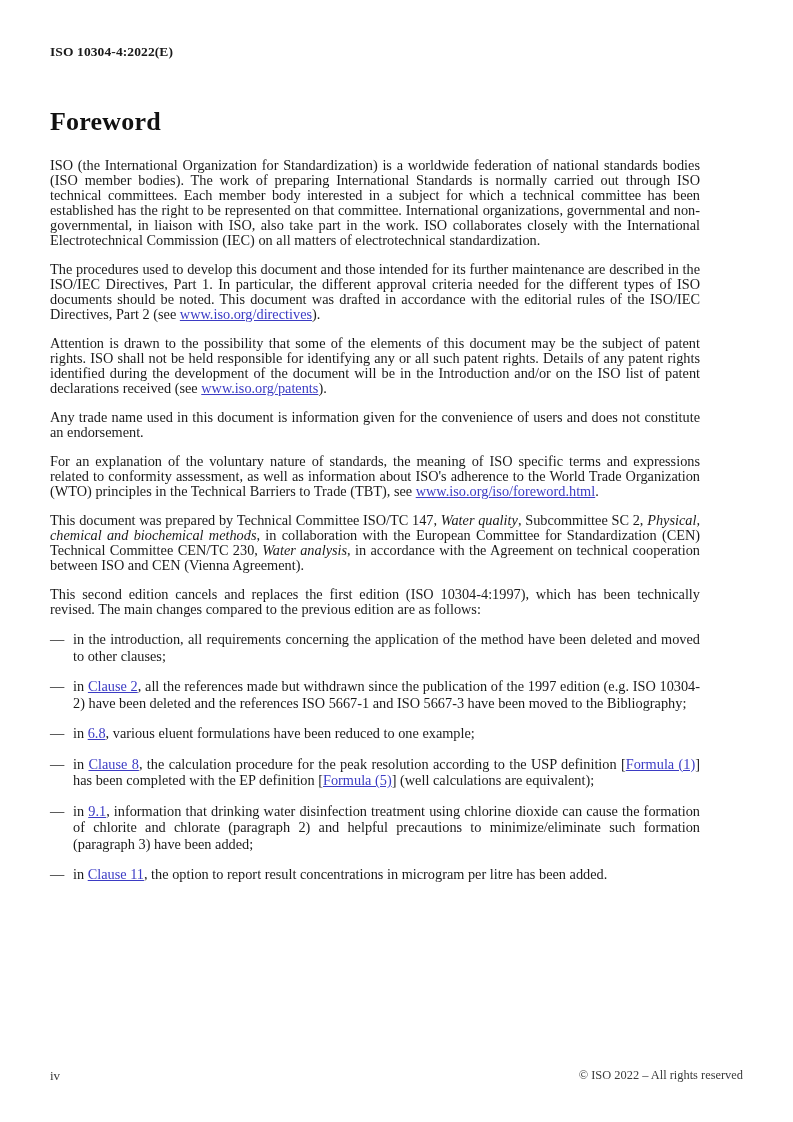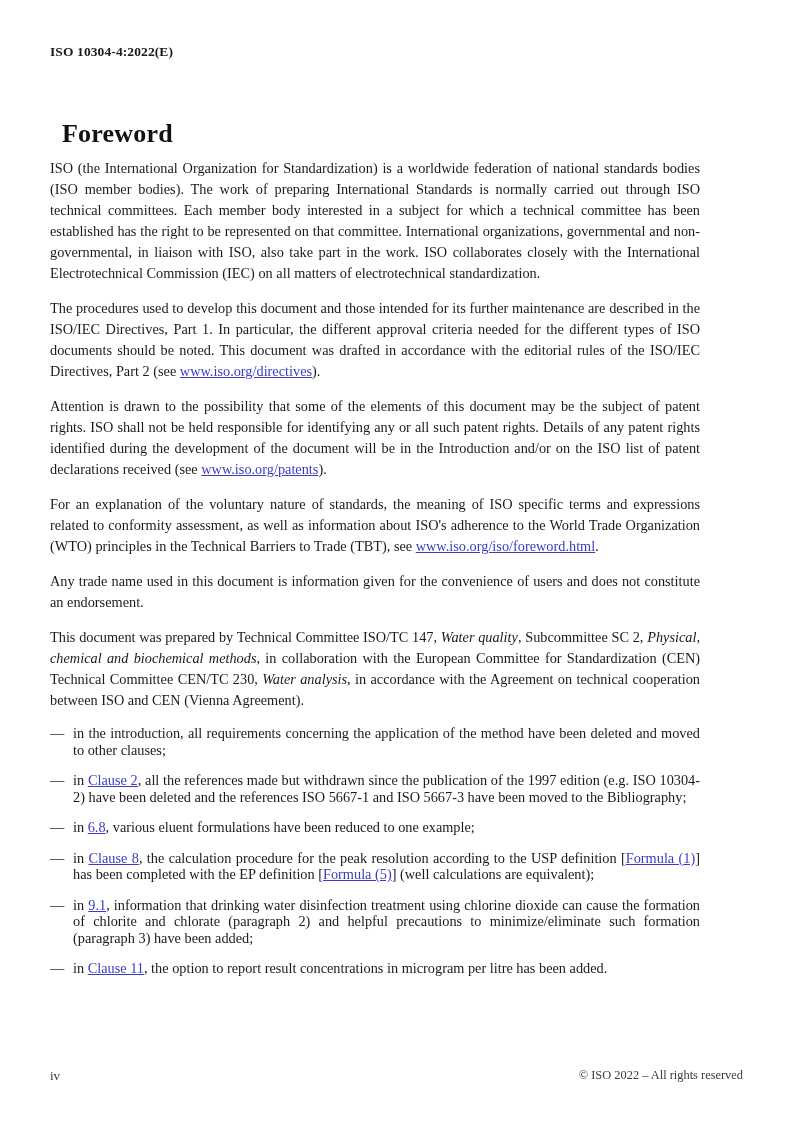--- a/index.html
+++ b/index.html
@@ -25,36 +25,36 @@
     top: 44px;
     font-weight: bold;
     font-size: 13.5px;
     letter-spacing: 0.1px;
     color: #1a1a1a;
   }
   h1.foreword {
     position: absolute;
     left: 50px;
     top: 107px;
-    margin: 12px;
+    margin: 0;
     font-size: 26px;
     font-weight: bold;
     letter-spacing: 0.2px;
     color: #111111;
   }
   .body-block {
     position: absolute;
     left: 50px;
     top: 158px;
     width: 650px;
   }
   p.para {
     margin: 0 0 14px 0;
     font-size: 14.3px;
-    line-height: 21px;
+    line-height: 15px;
     text-align: justify;
     text-justify: inter-word;
     color: #1a1a1a;
     hyphens: none;
   }
   .list {
     margin: 0;
     padding: 0;
     list-style: none;
   }
@@ -115,26 +115,27 @@
   <h1 class="foreword">Foreword</h1>
 
   <div class="body-block">
 
     <p class="para">ISO (the International Organization for Standardization) is a worldwide federation of national standards bodies (ISO member bodies). The work of preparing International Standards is normally carried out through ISO technical committees. Each member body interested in a subject for which a technical committee has been established has the right to be represented on that committee. International organizations, governmental and non-governmental, in liaison with ISO, also take part in the work. ISO collaborates closely with the International Electrotechnical Commission (IEC) on all matters of electrotechnical standardization.</p>
 
     <p class="para"><span>The procedures used to develop this document and those intended for its further maintenance are described in the ISO/IEC Directives, Part 1. In particular, the different approval criteria needed for the different types of ISO documents should be noted. This document was drafted in accordance with the editorial rules of the ISO/IEC Directives, Part 2 (see </span><a class="link" href="#">www.iso.org/directives</a><span>).</span></p>
 
     <p class="para"><span>Attention is drawn to the possibility that some of the elements of this document may be the subject of patent rights. ISO shall not be held responsible for identifying any or all such patent rights. Details of any patent rights identified during the development of the document will be in the Introduction and/or on the ISO list of patent declarations received (see </span><a class="link" href="#">www.iso.org/patents</a><span>).</span></p>
 
+    <p class="para">Any trade name used in this document is information given for the convenience of users and does not constitute an endorsement.</p>
+
     <p class="para"><span>For an explanation of the voluntary nature of standards, the meaning of ISO specific terms and expressions related to conformity assessment, as well as information about ISO's adherence to the World Trade Organization (WTO) principles in the Technical Barriers to Trade (TBT), see </span><a class="link" href="#">www.iso.org/iso/foreword.html</a><span>.</span></p>
-
-    <p class="para">Any trade name used in this document is information given for the convenience of users and does not constitute an endorsement.</p>
 
     <p class="para"><span>This document was prepared by Technical Committee ISO/TC 147, </span><em>Water quality</em><span>, Subcommittee SC 2, </span><em>Physical, chemical and biochemical methods</em><span>, in collaboration with the European Committee for Standardization (CEN) Technical Committee CEN/TC 230, </span><em>Water analysis</em><span>, in accordance with the Agreement on technical cooperation between ISO and CEN (Vienna Agreement).</span></p>
 
+    <p class="para">This second edition cancels and replaces the first edition (ISO 10304-4:1997), which has been technically revised. The main changes compared to the previous edition are as follows:</p>
 
     <ul class="list">
 
       <li class="list-item">
         <span class="dash">—</span>
         <span>in the introduction, all requirements concerning the application of the method have been deleted and moved to other clauses;</span>
       </li>
 
       <li class="list-item">
         <span class="dash">—</span>

